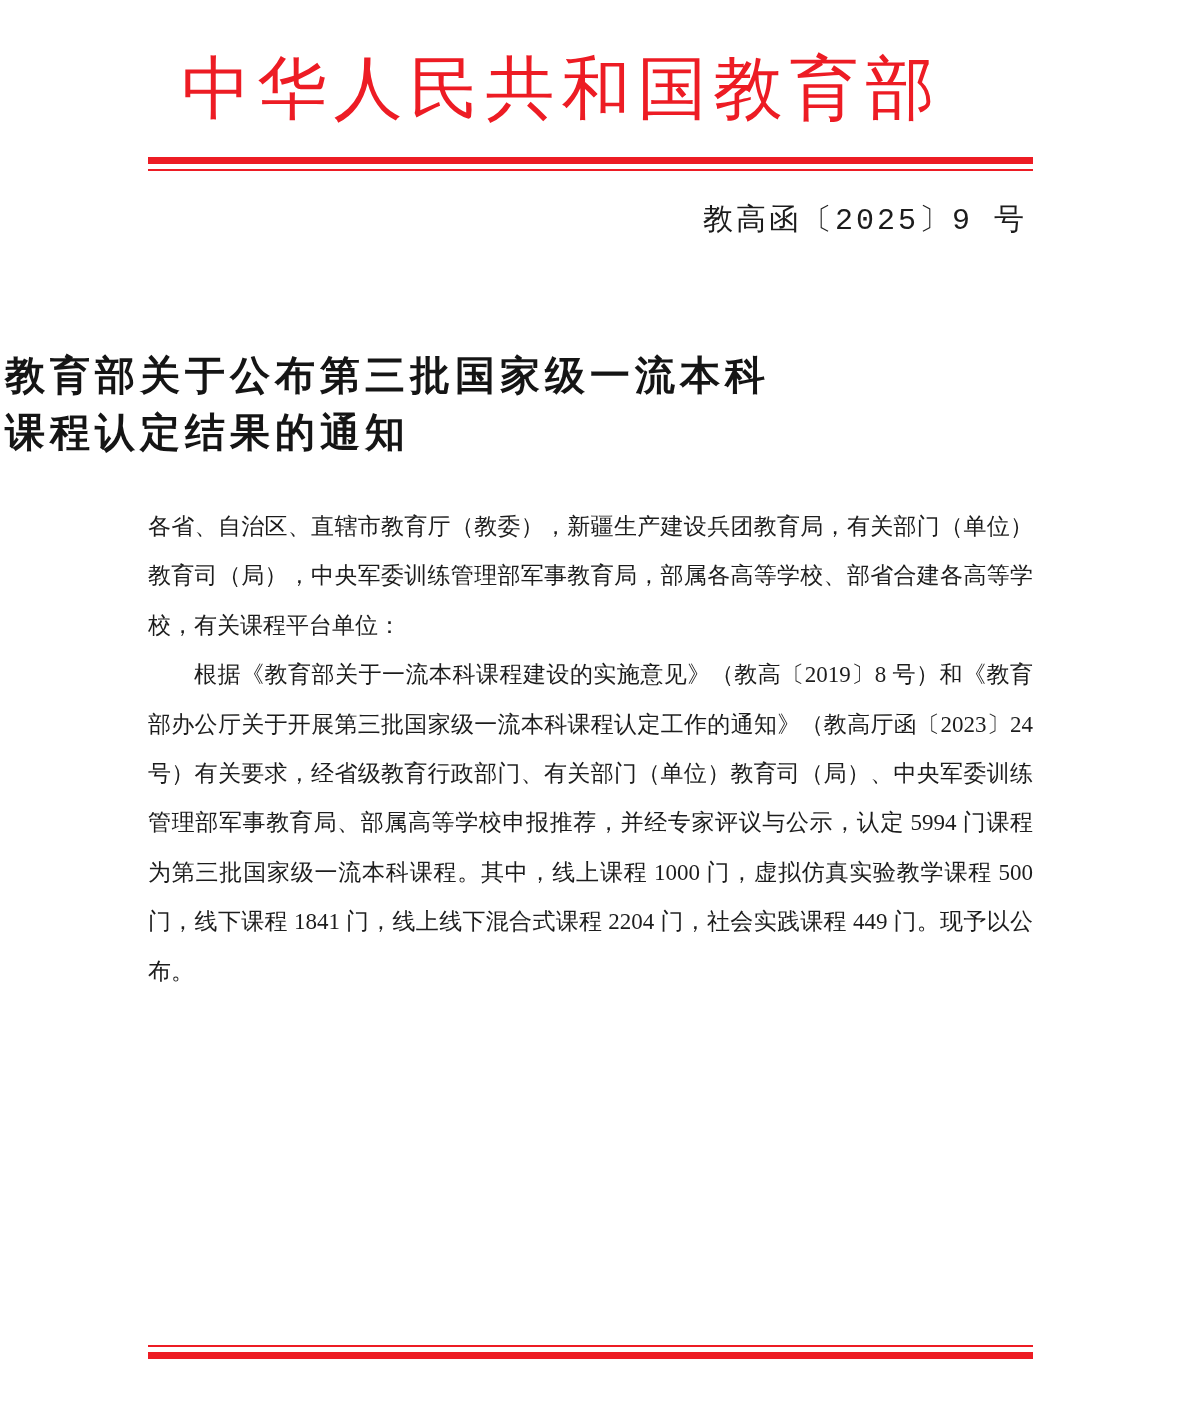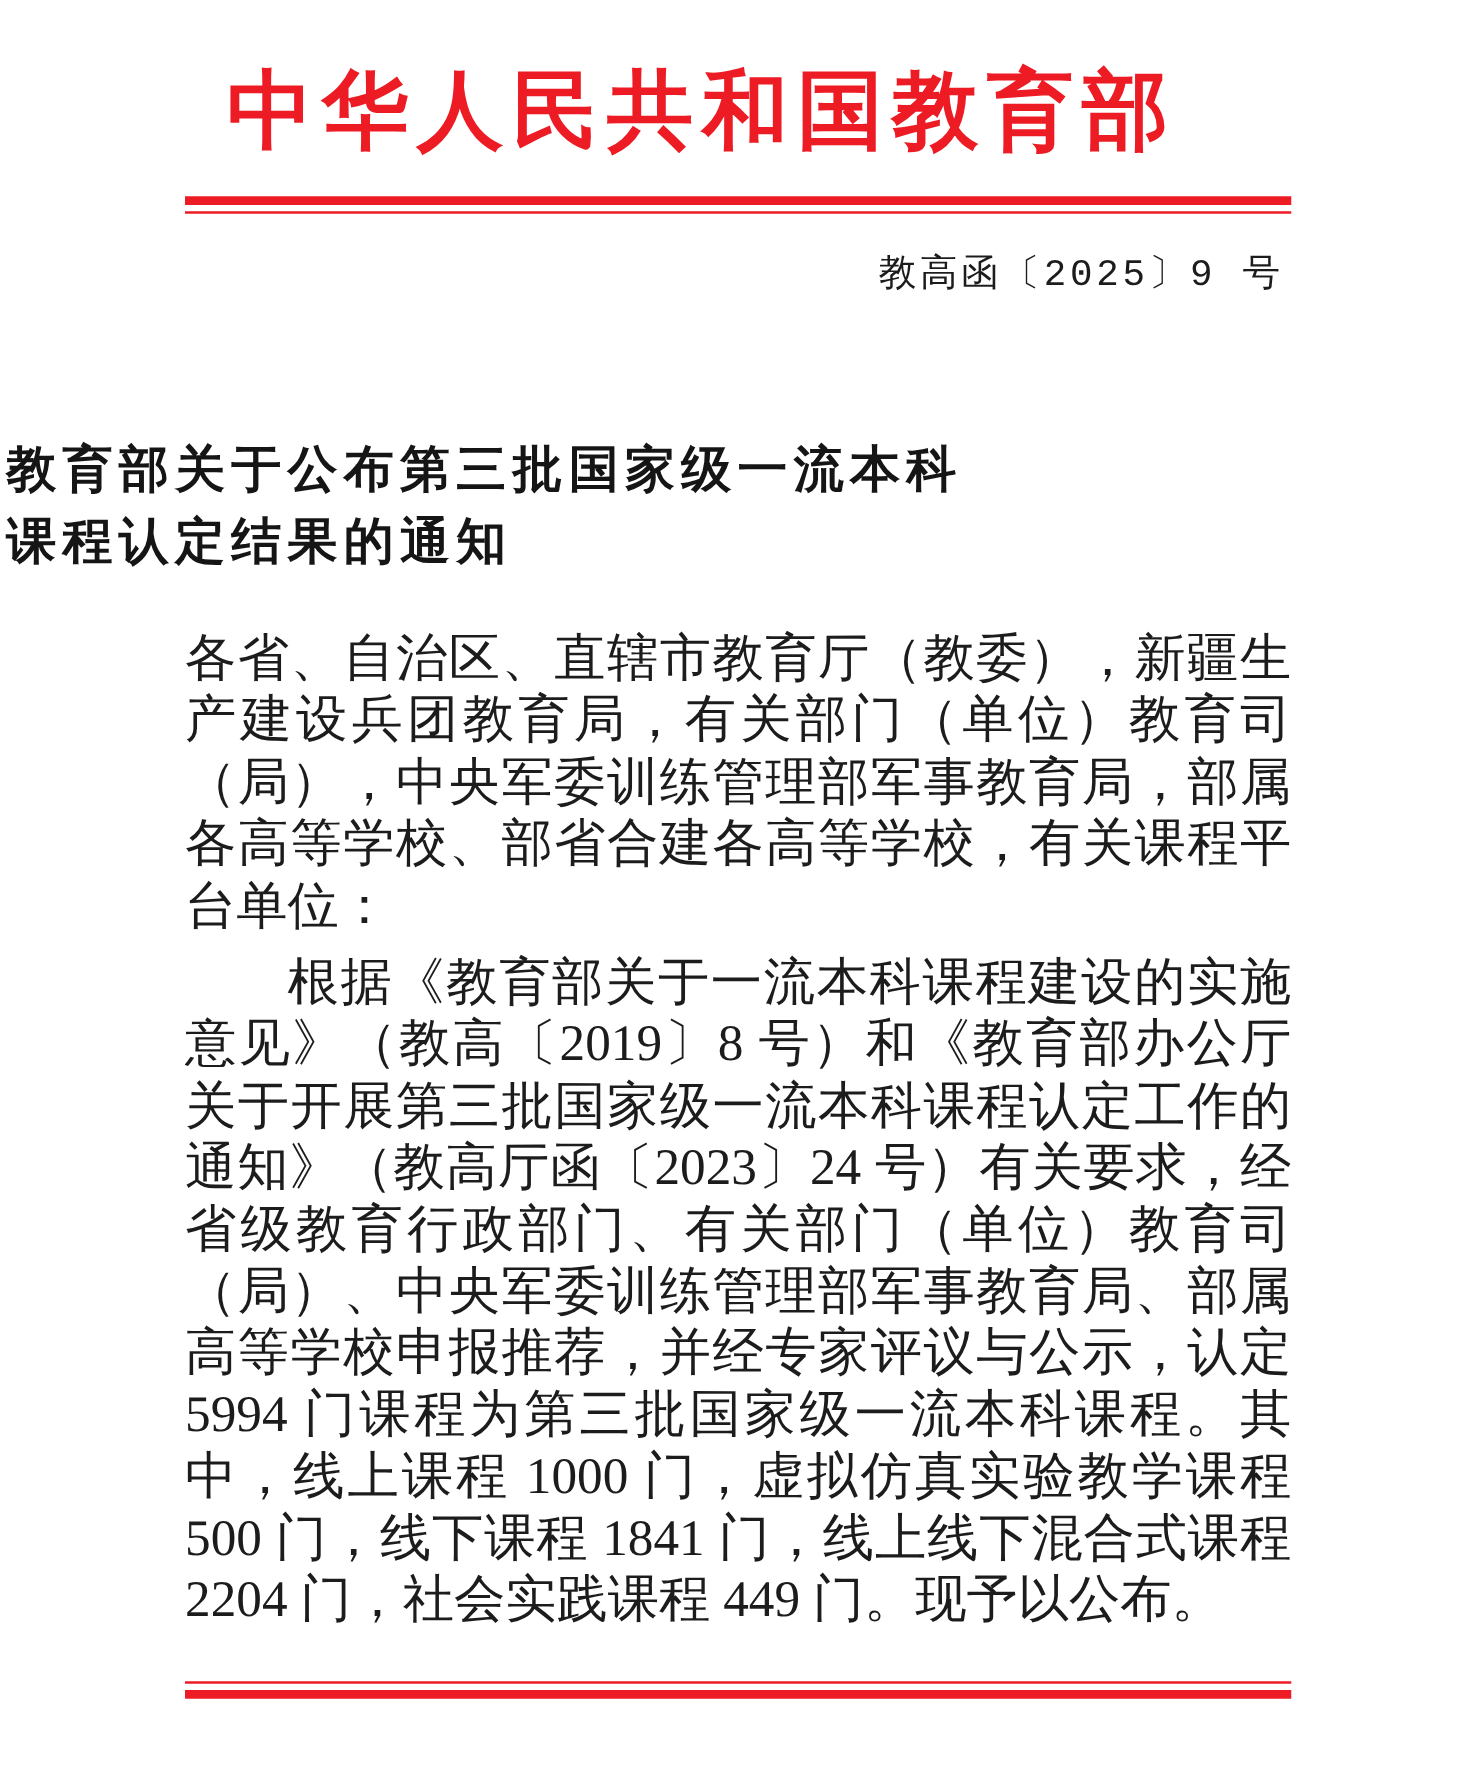--- a/index.html
+++ b/index.html
@@ -17,21 +17,21 @@
   }
   
   .org-name {
     position: absolute;
     top: 46px;
     left: 0;
     width: 1116px;
     text-align: center;
     font-size: 69px;
     line-height: 86px;
-    font-weight: 700;
+    font-weight: 400;
     color: var(--accent, #ed1c24);
     letter-spacing: 7px;
     text-indent: 7px;
     white-space: nowrap;
   }
   
   .rule-top, .rule-bottom {
     position: absolute;
     left: 148px;
     width: 885px;
@@ -76,32 +76,31 @@
     text-indent: 5px;
   }
   
   .doc-body {
     position: absolute;
     top: 502px;
     left: 148px;
     width: 885px;
     height: 843px;
     overflow: hidden;
-    font-size: 41px;
+    font-size: 23px;
     line-height: 49.4px;
     text-align: justify;
     color: #1c1c1c;
   }
   .doc-body p {
     margin: 0;
     padding: 0;
   }
   .doc-body p.indent {
     text-indent: 2em;
-    margin-top: 12px;
   }
 </style>
 </head>
 <body>
 
 <div class="page">
 
   <div class="org-name">中华人民共和国教育部</div>
 
   <div class="rule-top">

